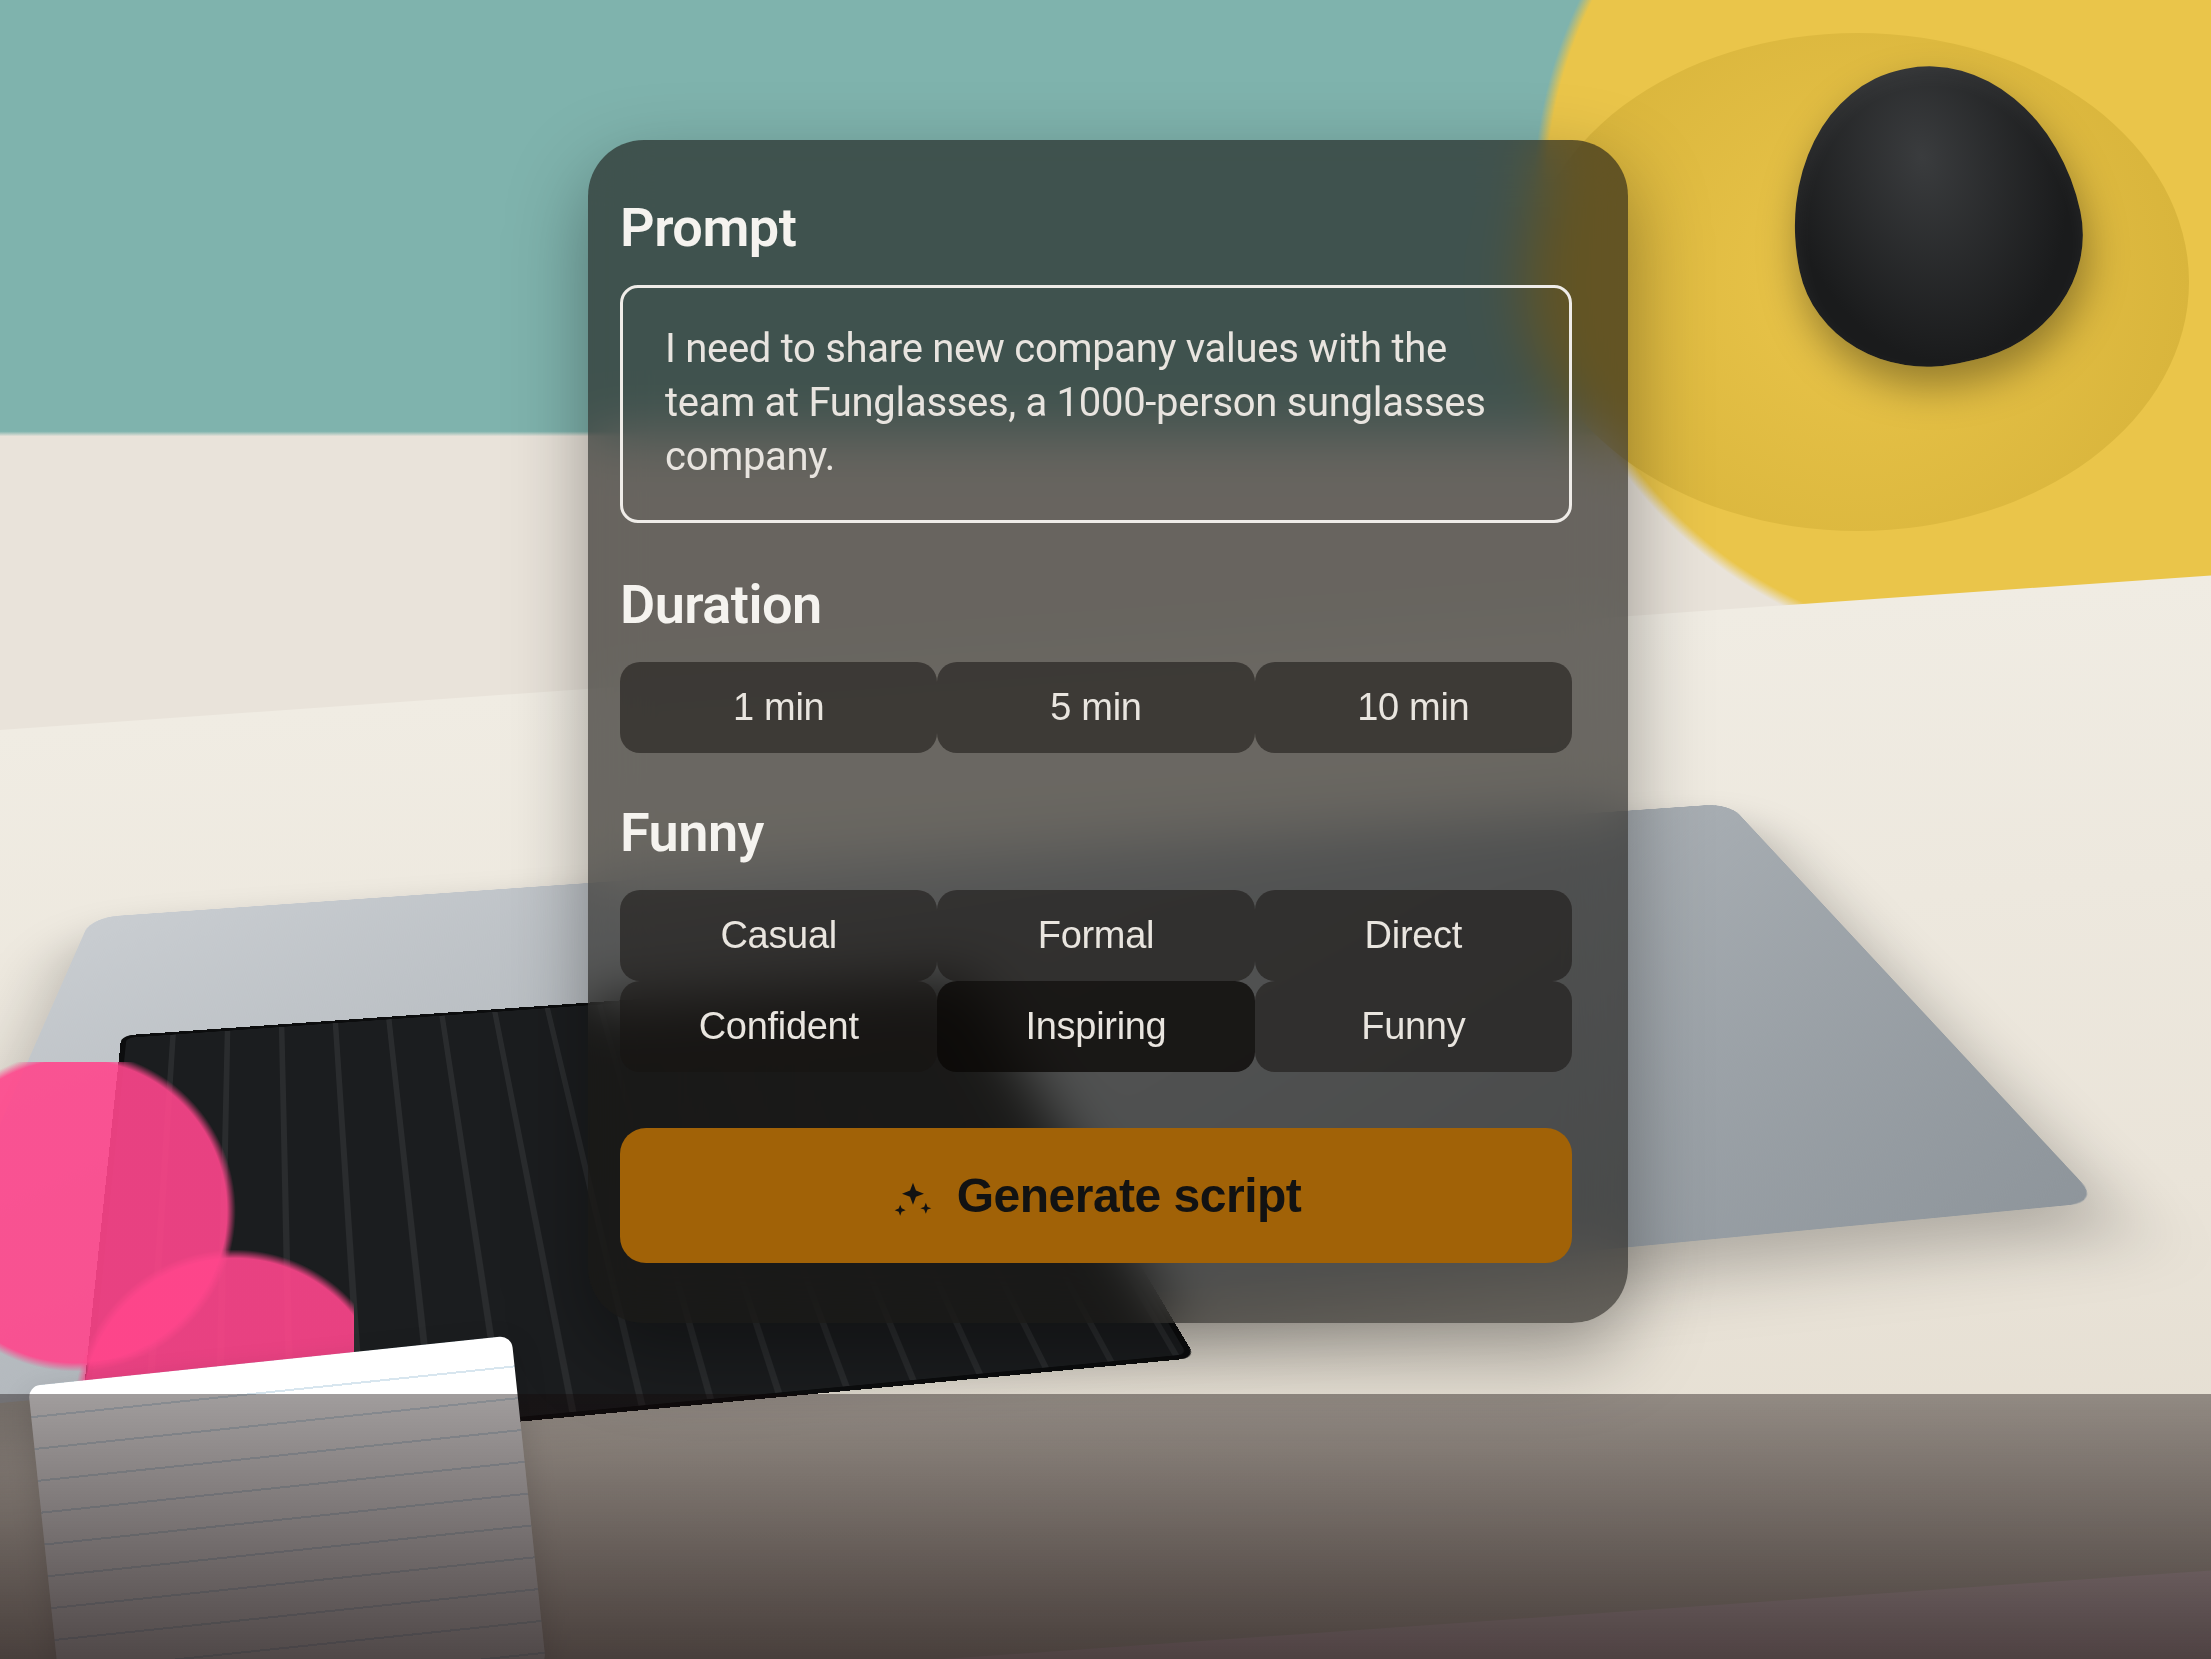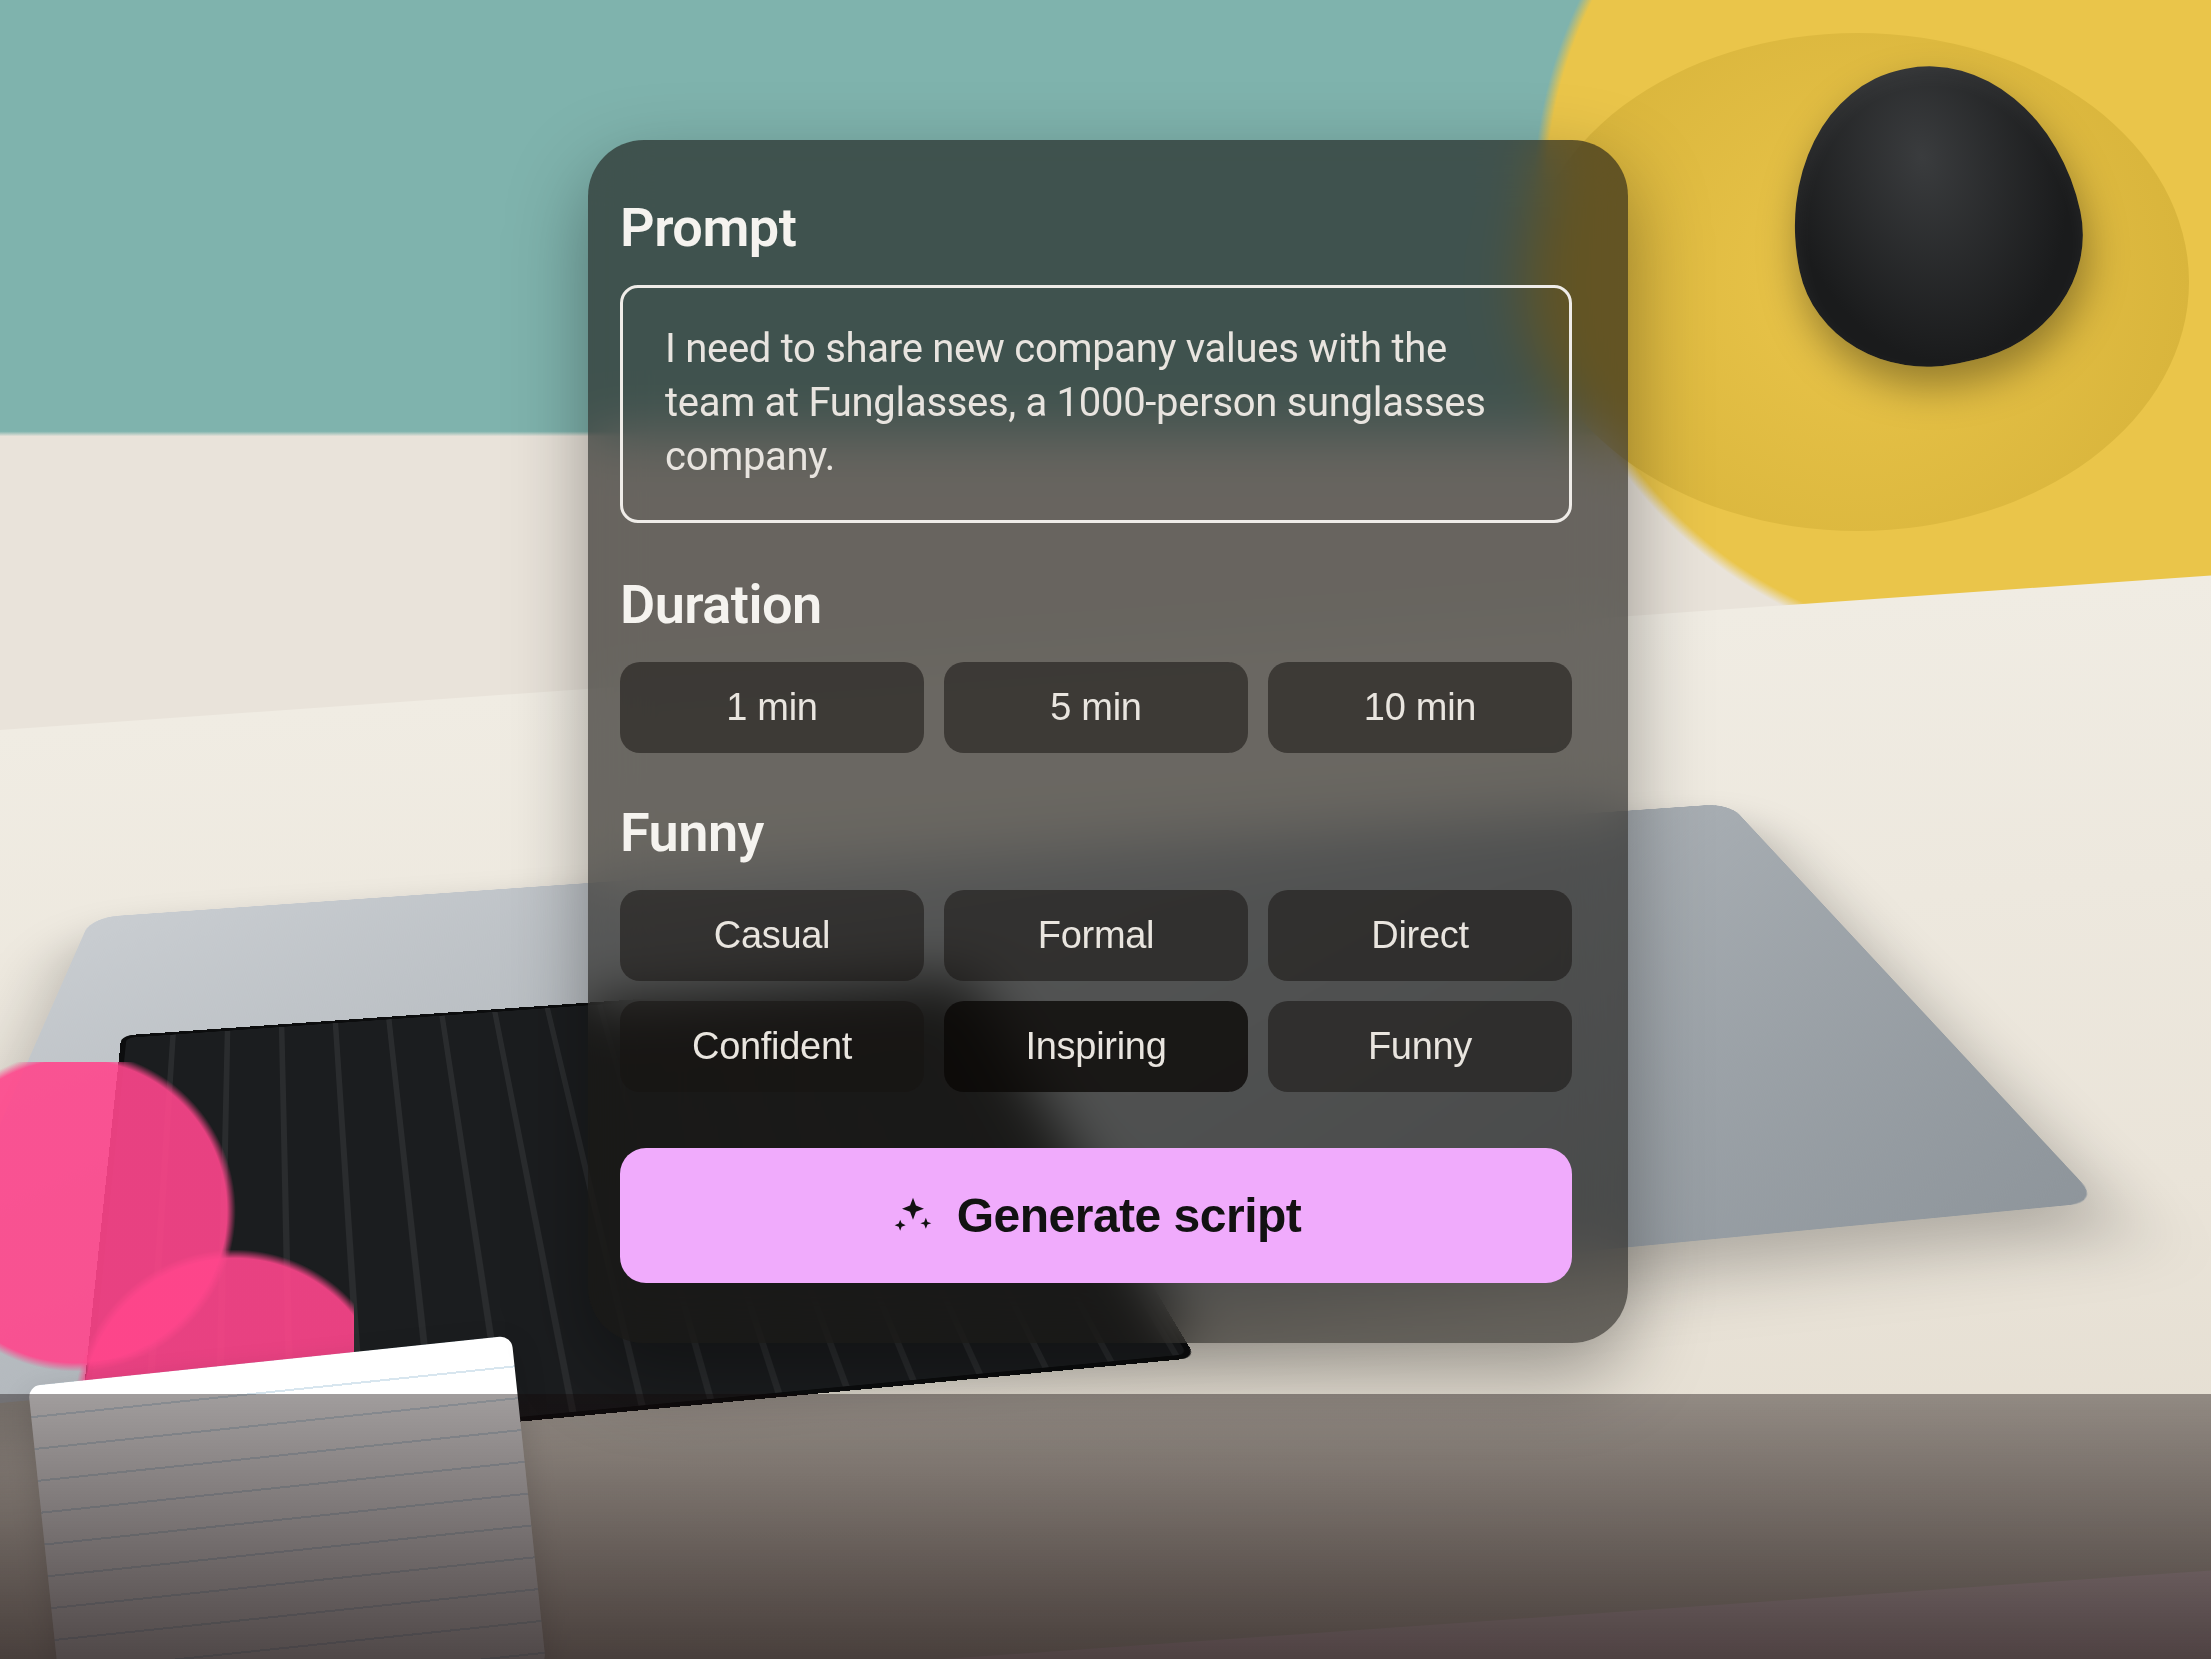--- a/index.html
+++ b/index.html
@@ -120,21 +120,20 @@
     color: #e8e4df;
     letter-spacing: -0.3px;
     margin-bottom: 50px;
     min-height: 170px;
     cursor: text;
   }
 
   .chips {
     display: grid;
     grid-template-columns: repeat(3, 1fr);
-    gap: 20px;
     margin-bottom: 48px;
   }
   .chips.tone { margin-bottom: 56px; }
 
   .chip {
     background: rgba(24, 20, 18, 0.55);
     border: none;
     border-radius: 20px;
     color: #e9e5df;
     font-size: 38px;
@@ -144,24 +143,24 @@
     text-align: center;
     cursor: pointer;
   }
   .chip.selected {
     background: rgba(10, 8, 7, 0.78);
   }
 
   .generate-btn {
     width: 100%;
     display: flex;
-    align-items: center;
+    align-items: flex-end;
     justify-content: center;
     gap: 22px;
-    background: #f0abfc;
+    background: #a16207;
     color: #121212;
     border: none;
     border-radius: 26px;
     font-size: 48px;
     font-weight: 600;
     letter-spacing: -0.5px;
     padding: 40px 20px;
     cursor: pointer;
   }
   .generate-btn svg { display: block; }

